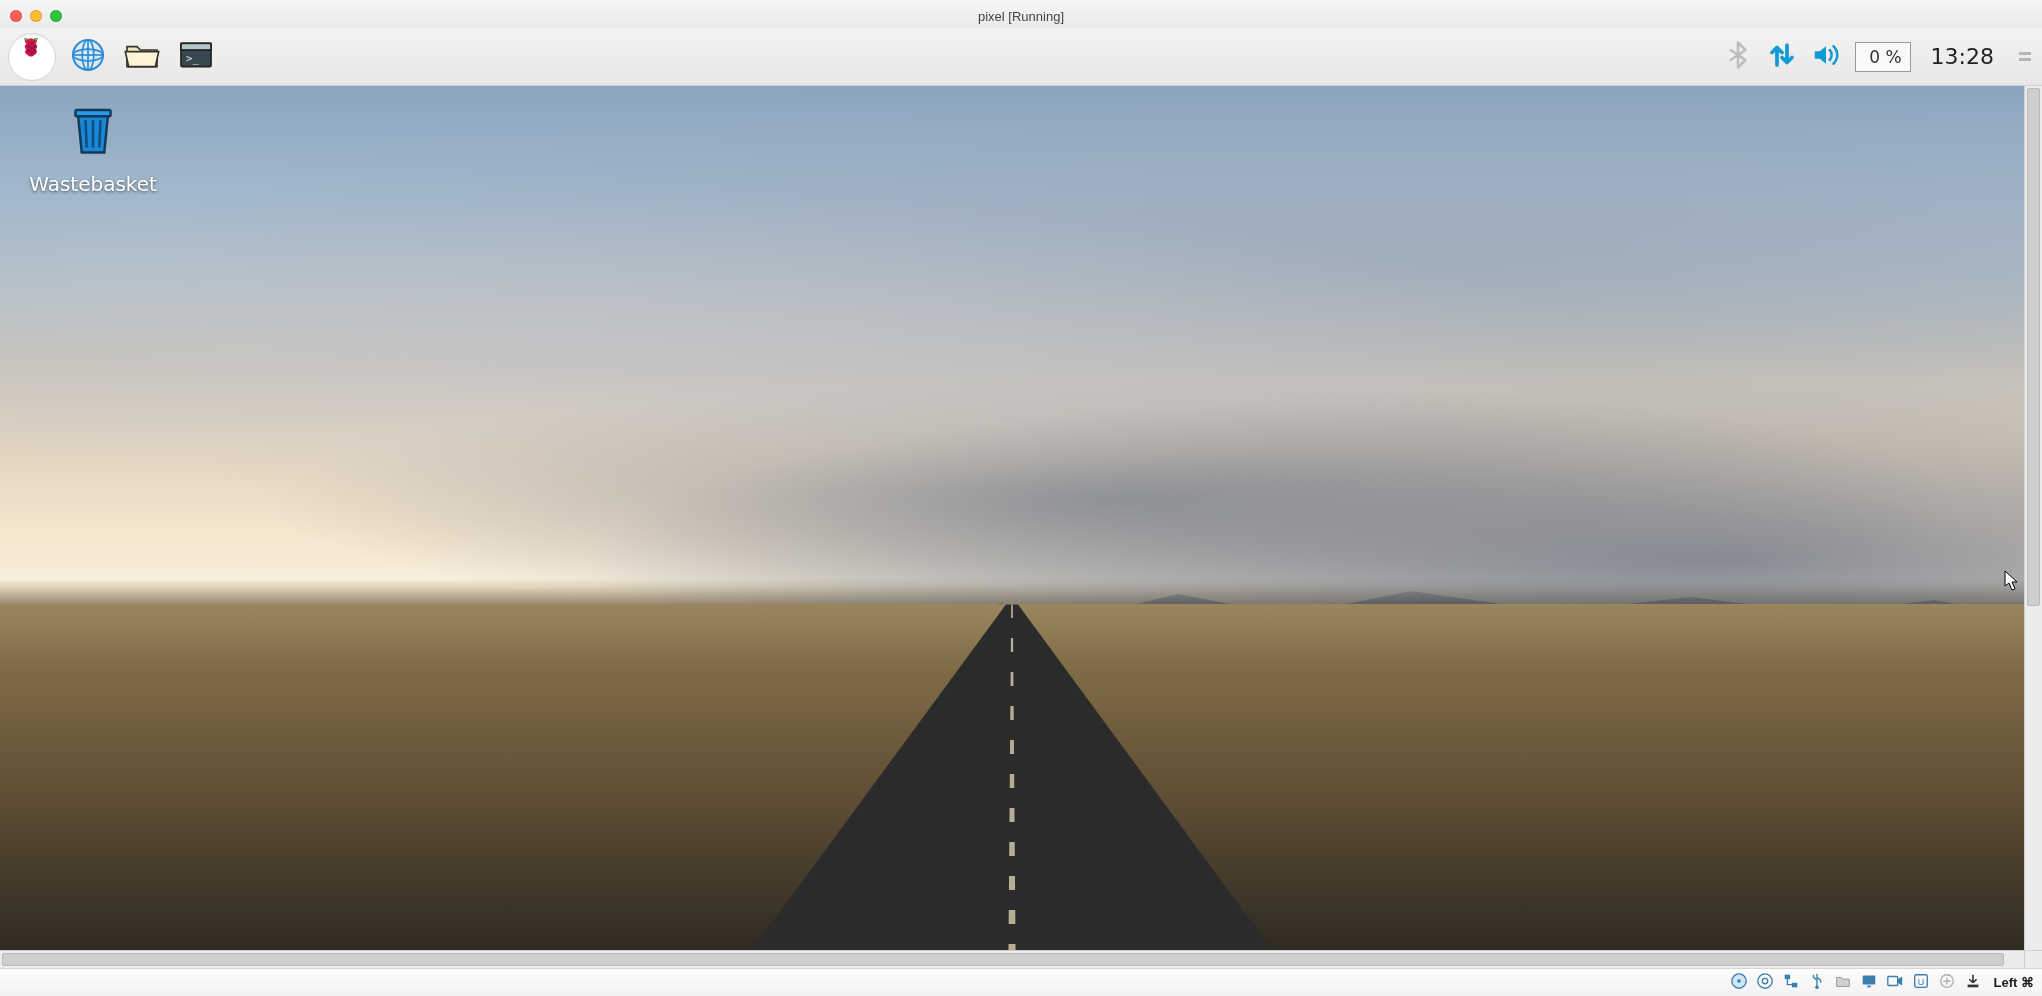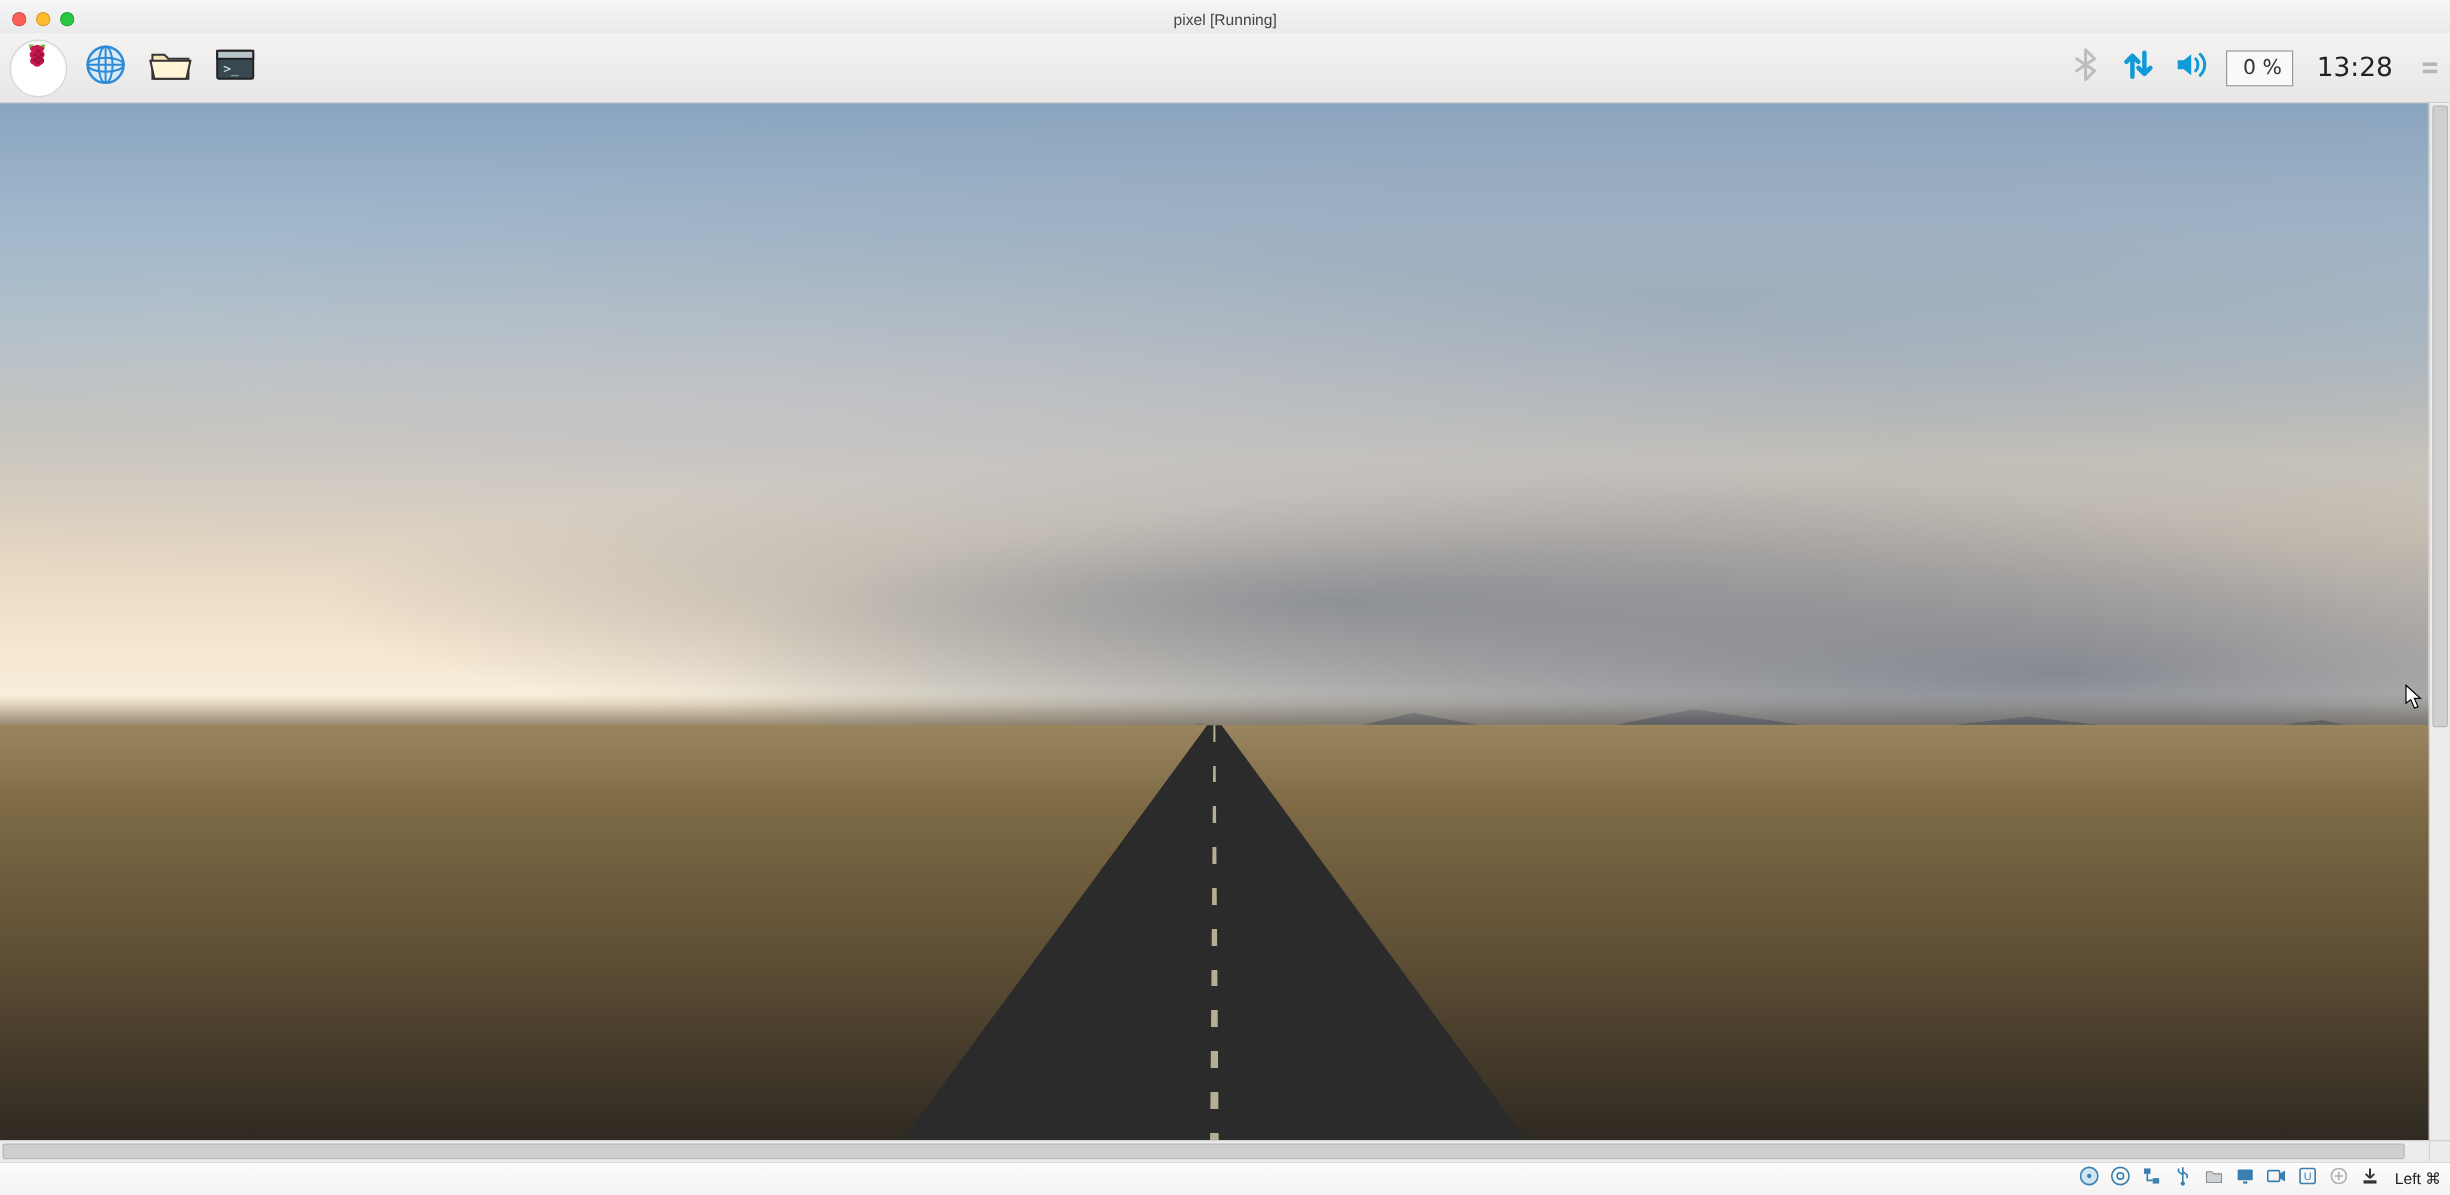--- a/index.html
+++ b/index.html
@@ -190,21 +190,21 @@
   background: linear-gradient(#fdfdfd, #f2f2f2);
   border-top: 1px solid #d6d6d6;
   display: flex;
   justify-content: flex-end;
   align-items: center;
   padding: 0 8px;
   gap: 8px;
 }
 .vbox-icons { display:flex; align-items:center; gap:8px; }
 .vbox-icons svg { width: 18px; height: 18px; }
-.vbox-hostkey { font-size: 13px; color: #222; display:flex; align-items:flex-end; gap:6px; padding-left:4px; }
+.vbox-hostkey { font-size: 13px; color: #222; display:flex; align-items:flex-end; gap:6px; padding-left:4px;font-weight:bold; }
 </style>
 </head>
 <body>
 
 <div class="mac-titlebar">
   <div class="traffic-lights">
     <div class="traffic-light tl-red"></div>
     <div class="traffic-light tl-yellow"></div>
     <div class="traffic-light tl-green"></div>
   </div>
@@ -305,20 +305,32 @@
     </div>
   </div>
 
   <div class="desktop">
     <div class="sky-layer"></div>
     <div class="mountains"></div>
     <div class="horizon-dark"></div>
     <div class="field"></div>
     <div class="road"></div>
 
+    <div class="desktop-icon">
+      <span>
+        <svg viewBox="0 0 48 48">
+          <path d="M12 12 L36 12 L33 42 L15 42 Z" fill="#1b87d4" stroke="#123a5a" stroke-width="2"></path>
+          <rect x="10" y="8" width="28" height="5" rx="1" fill="#2a9be6" stroke="#123a5a" stroke-width="2"></rect>
+          <line x1="18" y1="16" x2="19" y2="38" stroke="#0d4e7f" stroke-width="2"></line>
+          <line x1="24" y1="16" x2="24" y2="38" stroke="#0d4e7f" stroke-width="2"></line>
+          <line x1="30" y1="16" x2="29" y2="38" stroke="#0d4e7f" stroke-width="2"></line>
+        </svg>
+      </span>
+      <div class="desktop-icon-label">Wastebasket</div>
+    </div>
 
     <span class="guest-cursor">
       <svg viewBox="0 0 16 22">
           <path d="M1 1 L1 16 L5 13 L8 20 L11 19 L8 12 L13 12 Z" fill="#fff" stroke="#000" stroke-width="1"></path>
         </svg>
     </span>
   </div>
 
   <div class="vscroll">
     <div class="vscroll-thumb"></div>

